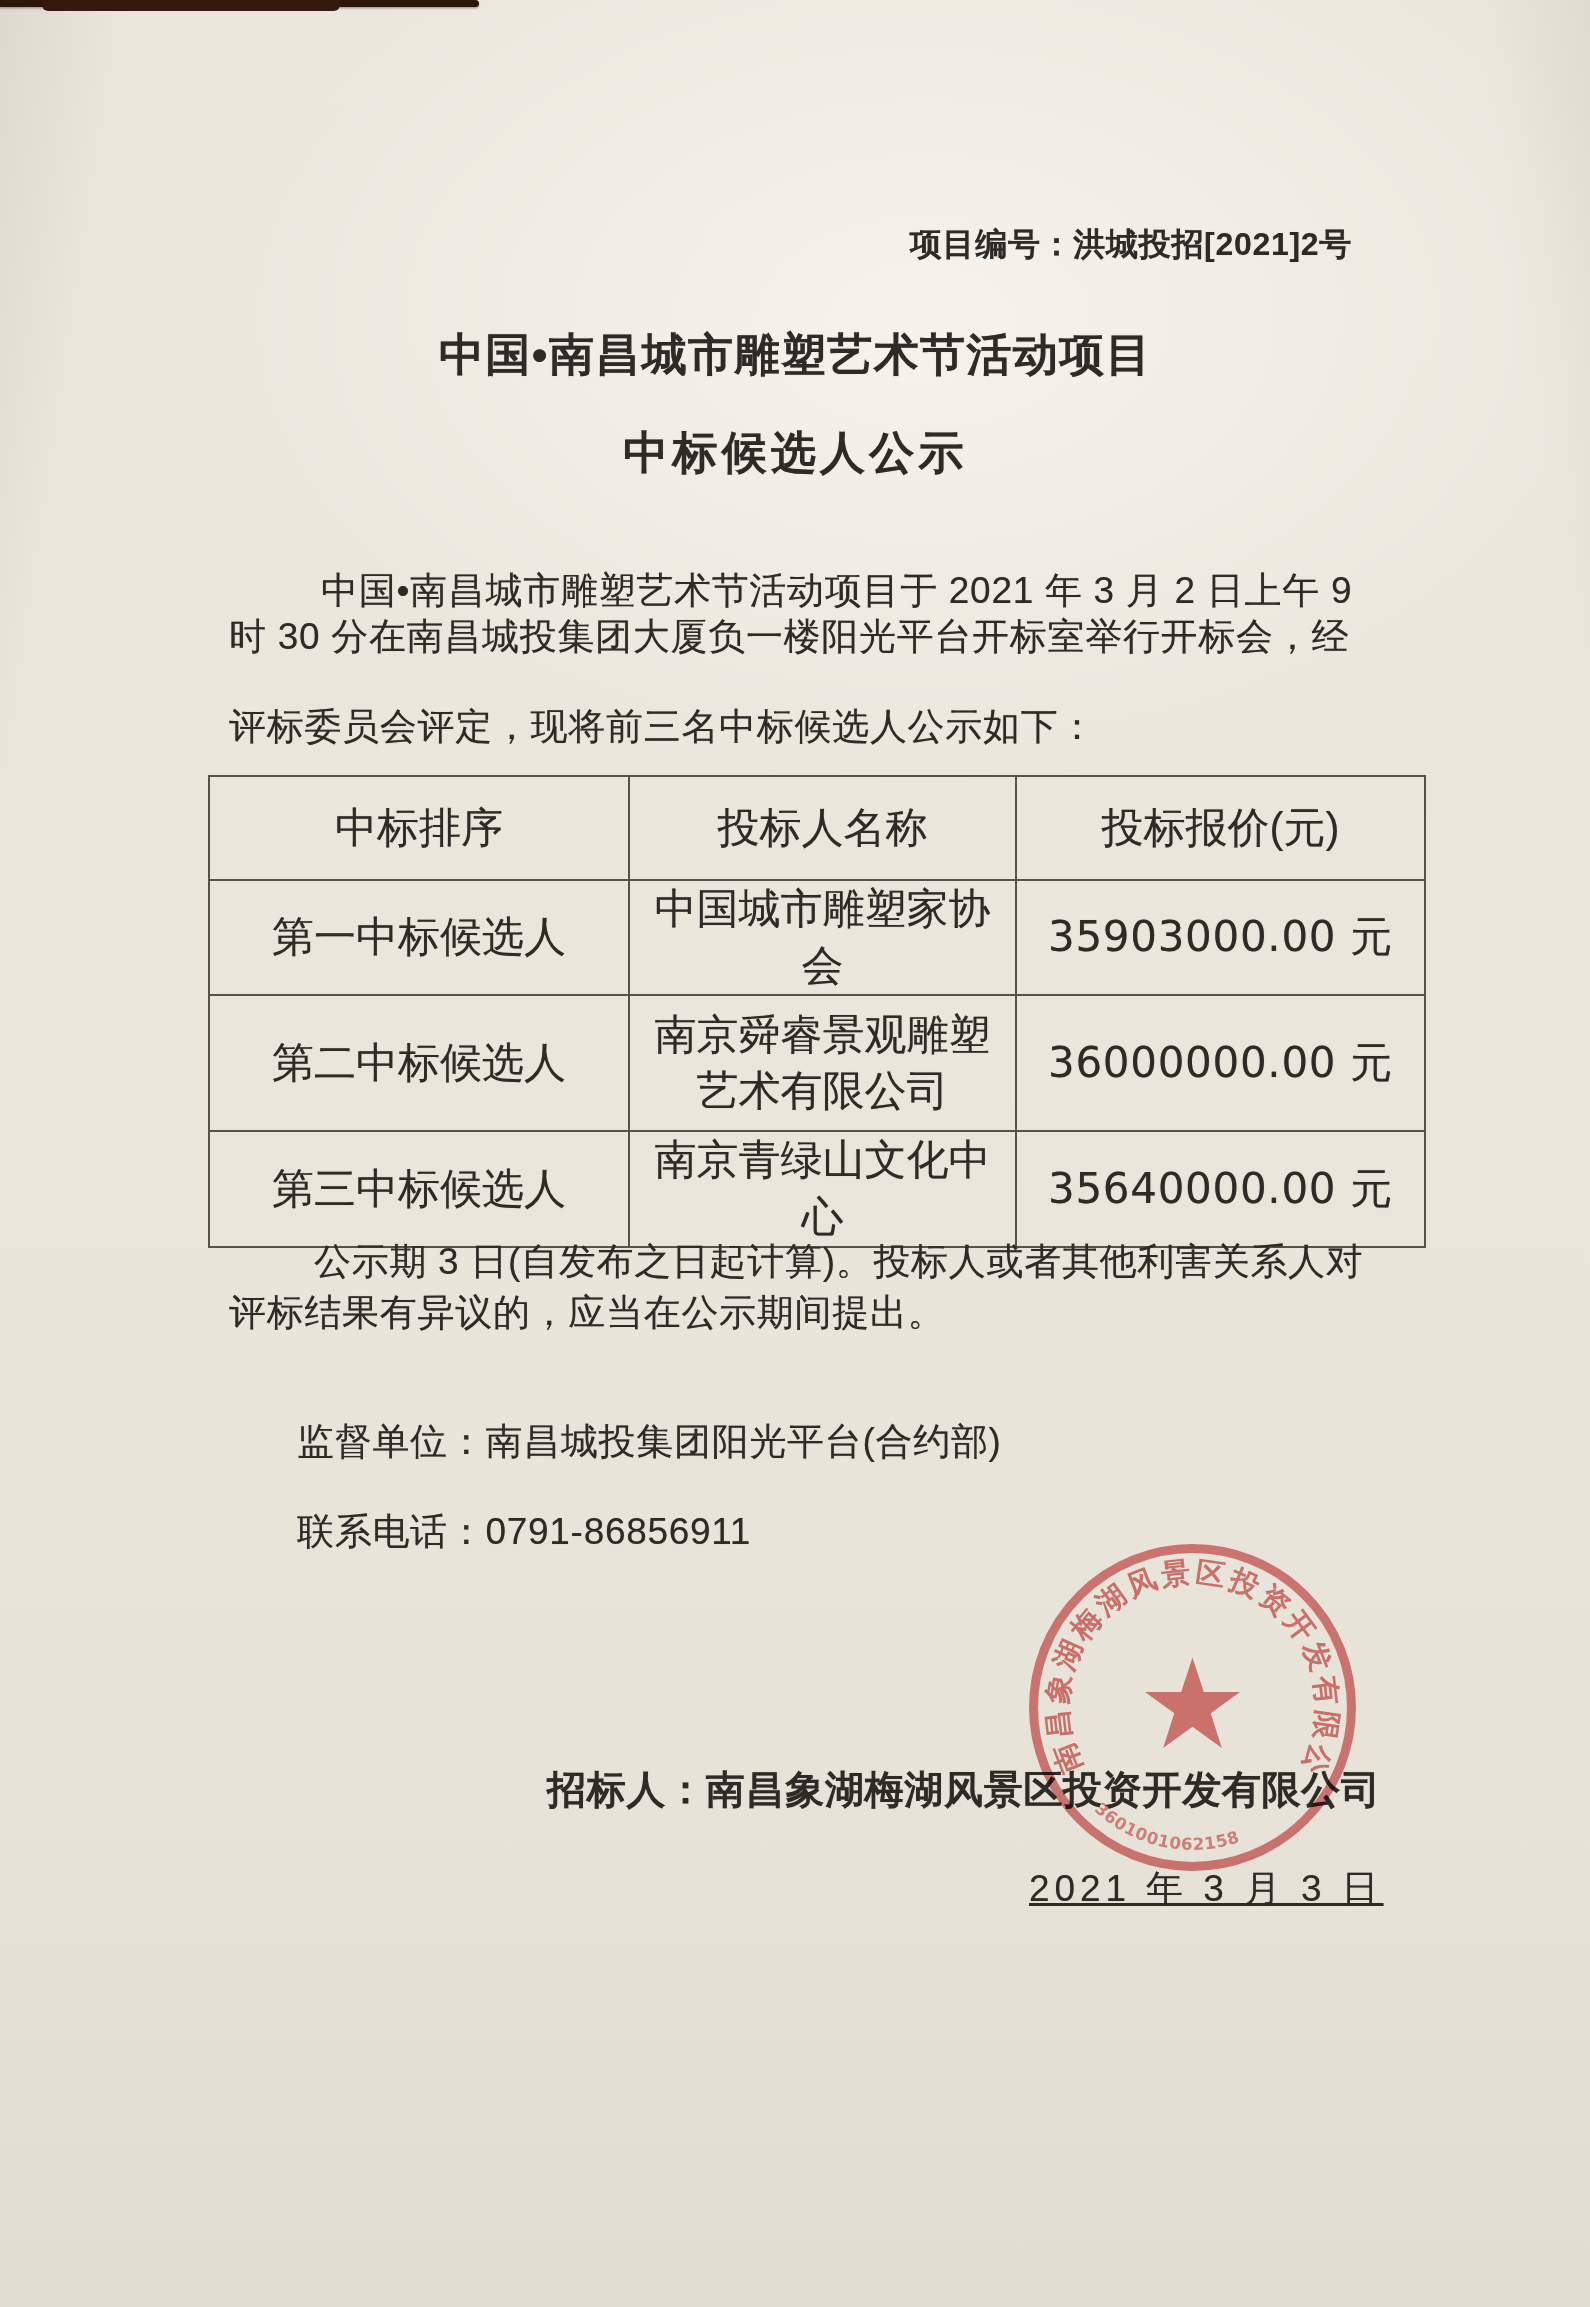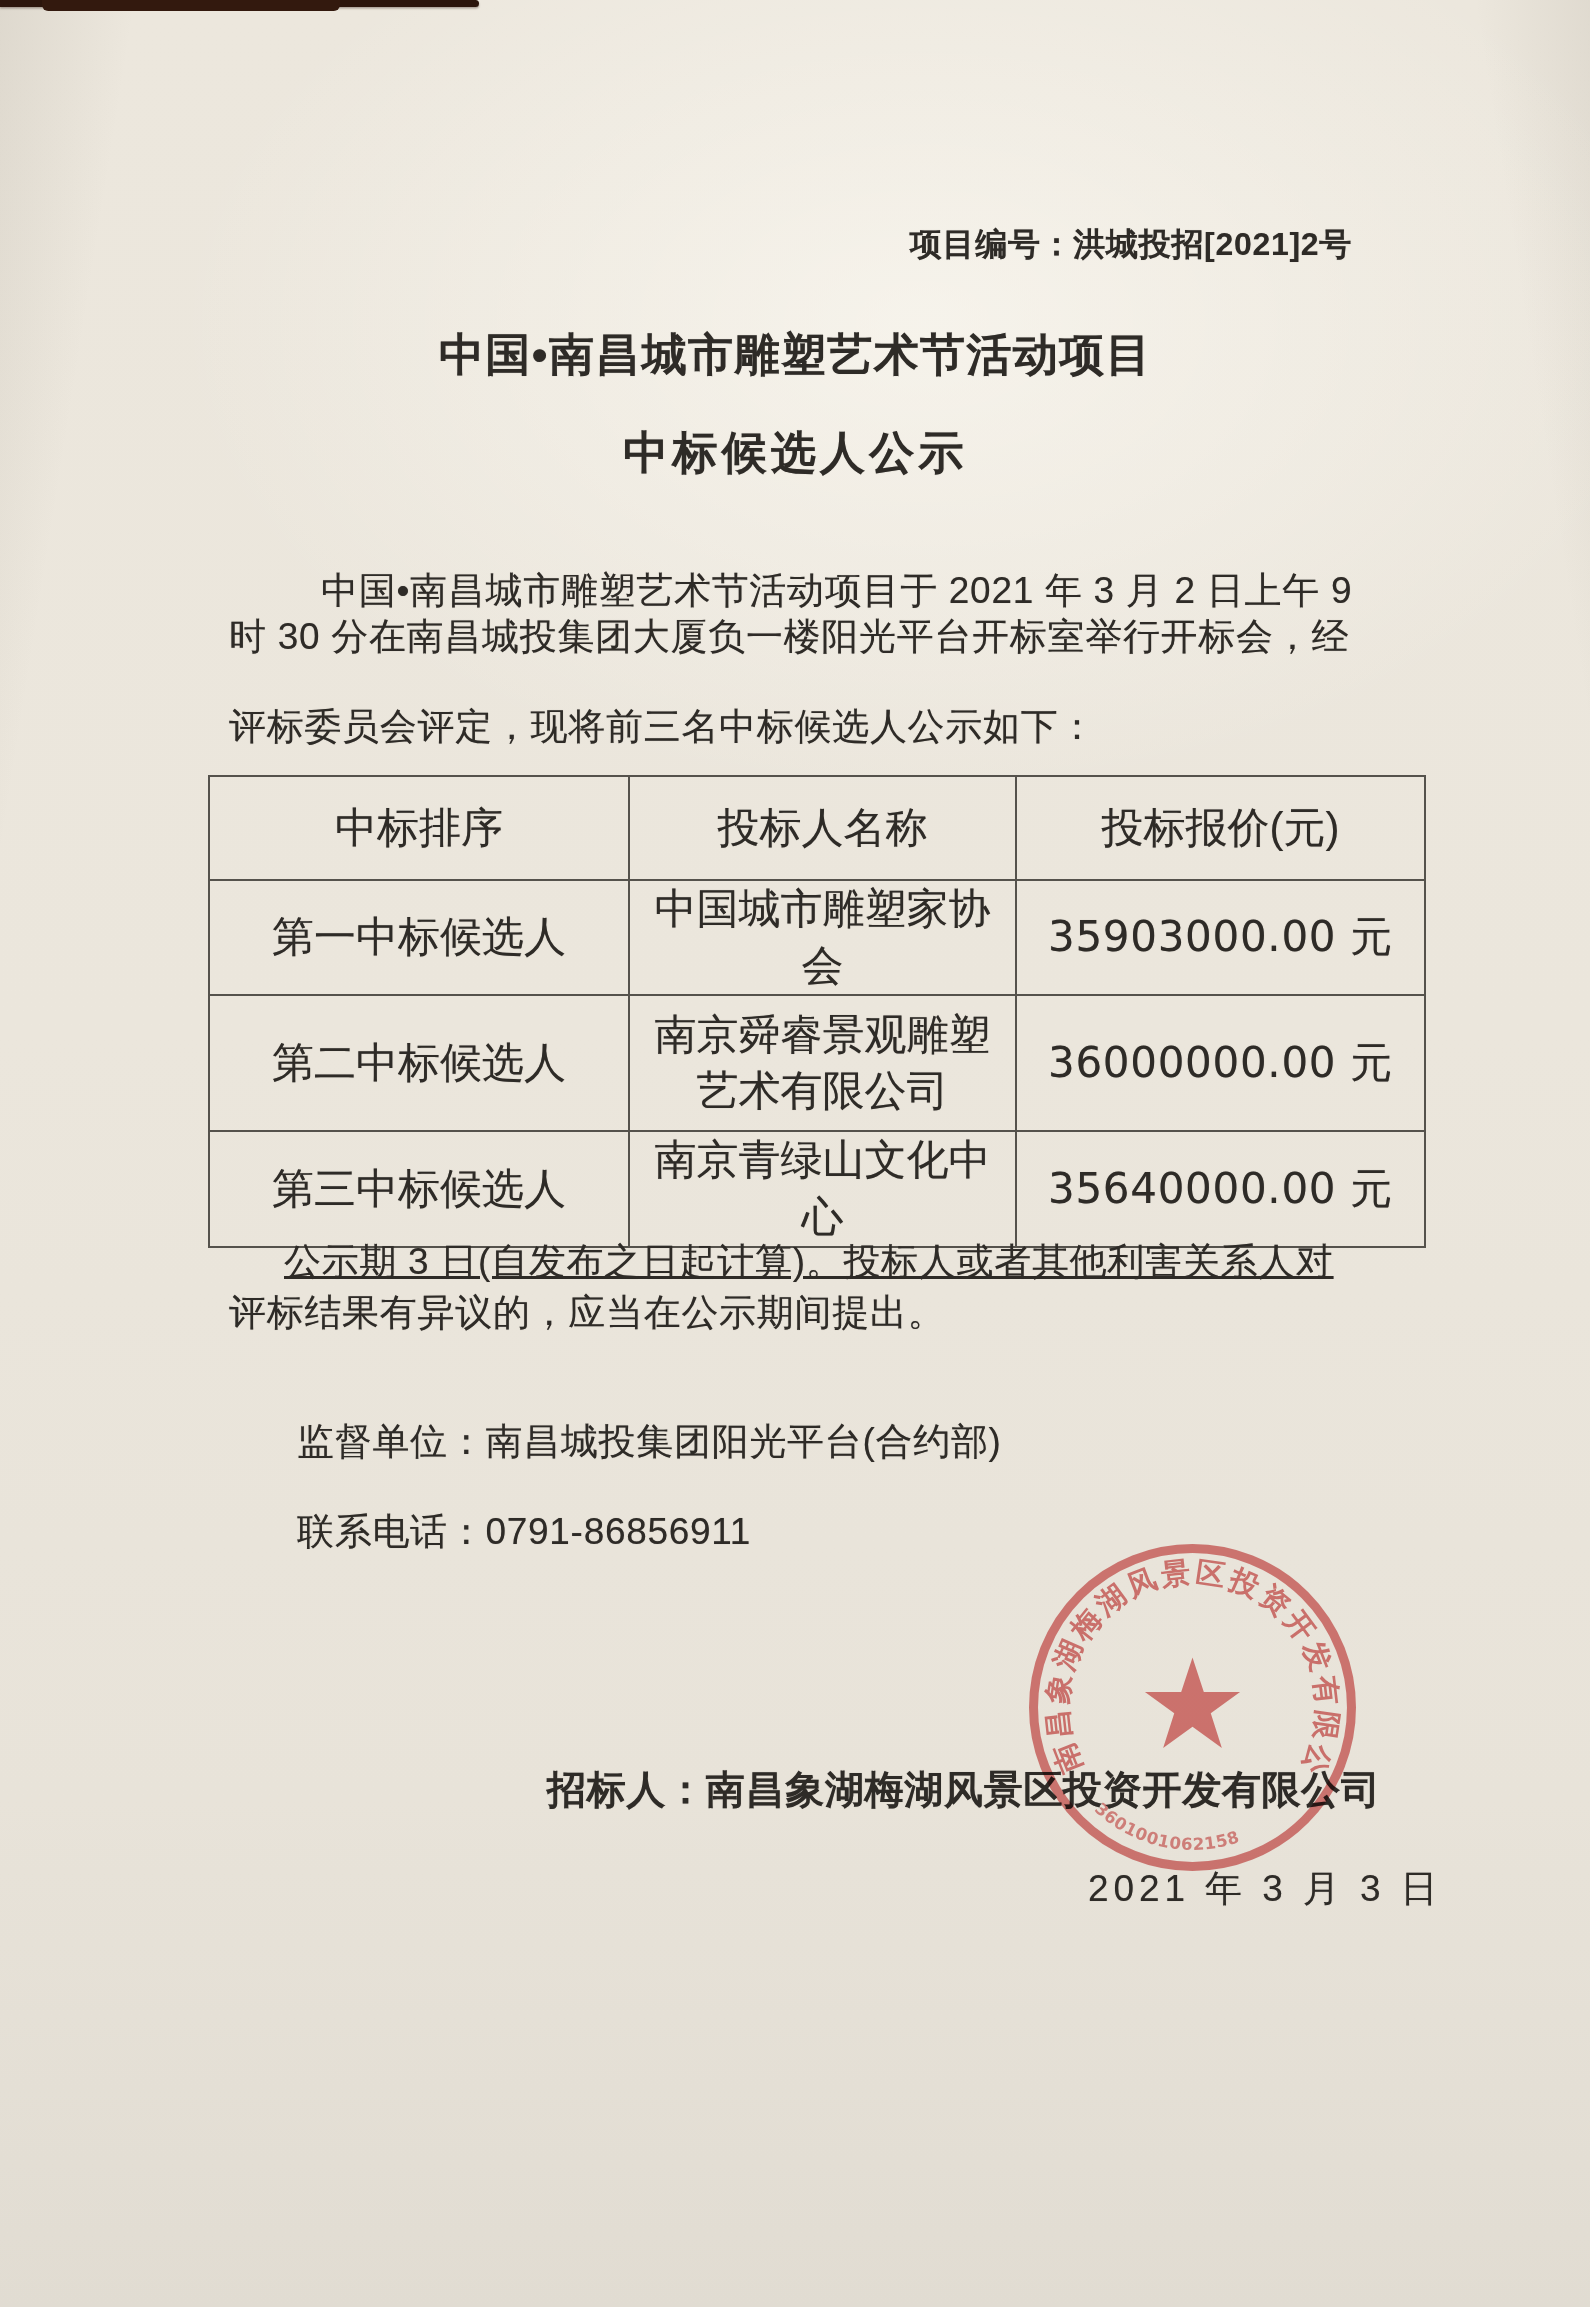--- a/index.html
+++ b/index.html
@@ -29,26 +29,26 @@
     font-size:37px;letter-spacing:0.7px;
     text-shadow:0 0 0.7px rgba(46,43,39,.45);
   }
   .doc-number{top:223px;right:239px;font-weight:700;font-size:32px;}
   .title{left:0;right:0;text-align:center;font-weight:700;font-size:45px;letter-spacing:1.4px;}
   .title-1{top:325px;}
   .title-2{top:423px;letter-spacing:4.2px;}
   .p1l1{top:522px;left:321px;margin-top:44px;}
   .p1l2{top:612px;left:229px;}
   .p1l3{top:702px;left:229px;}
-  .notice1{top:1237px;left:284px;text-decoration:underline;}
+  .notice1{top:1237px;left:314px;}
   .notice2{top:1288px;left:229px;}
   .supervisor{top:1417px;left:297px;}
   .phone{top:1507px;left:297px;}
   .tenderer{top:1763px;left:547px;font-size:39px;font-weight:600;}
-  .dateline{top:1864px;left:1088px;letter-spacing:4.9px;}
+  .dateline{top:1864px;left:1029px;letter-spacing:4.9px;text-decoration:underline;}
 
   table.bid{
     position:absolute;left:208px;top:775px;
     width:1216px;border-collapse:collapse;table-layout:fixed;
     border:2.8px solid #55524c;
   }
   table.bid td,table.bid th{
     border:2.1px solid #55524c;
     text-align:center;vertical-align:middle;
     font-size:42px;font-weight:400;

